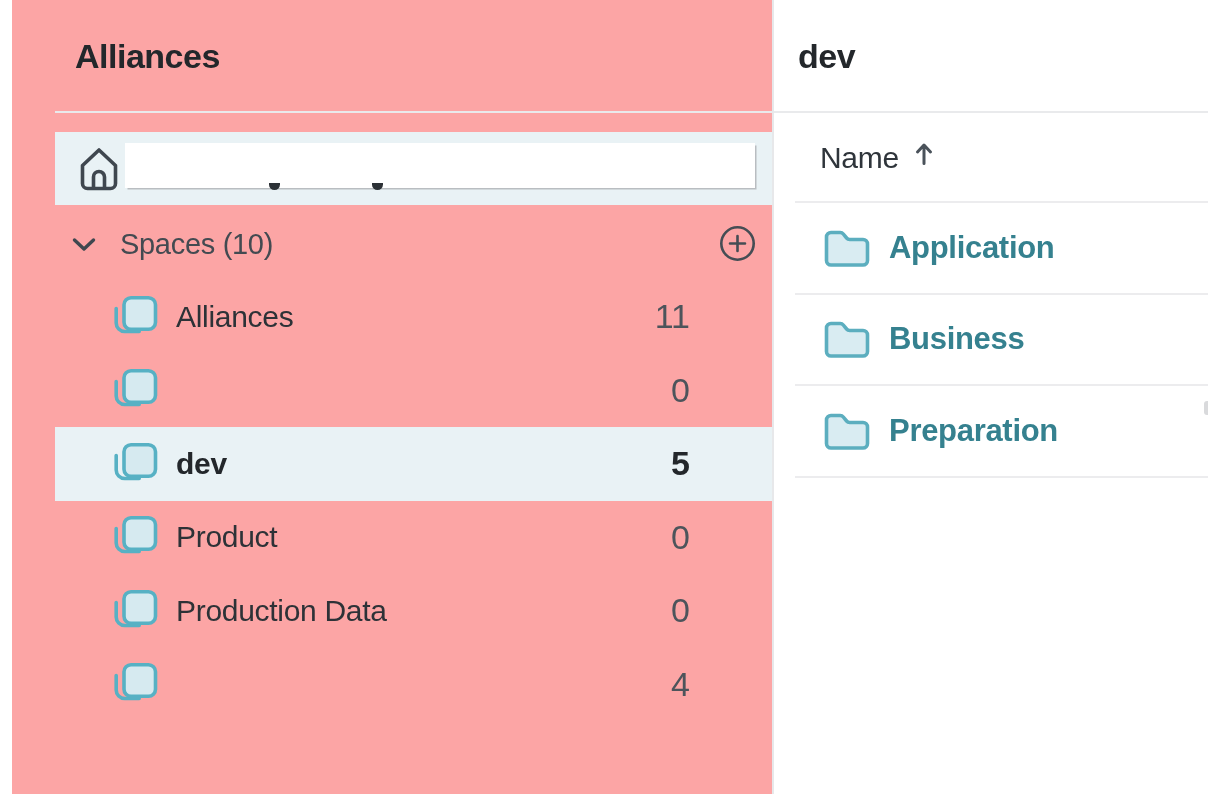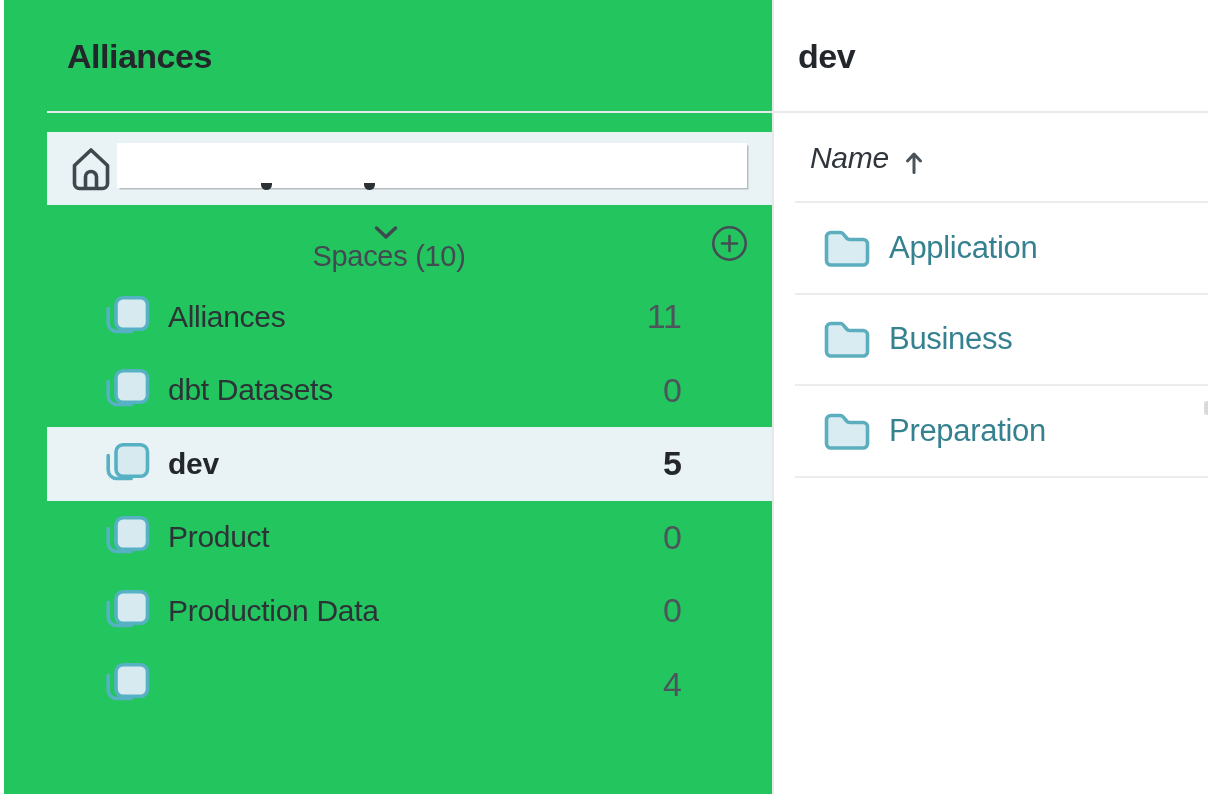--- a/index.html
+++ b/index.html
@@ -7,34 +7,34 @@
     --folder-text:#35818f; --selected-row-bg:#e9f2f5; --divider:#e9eaec; --row-divider:#ececee;
     --vertical-divider:#e7e8ea; --text-dark:#23272b; --text-body:#2d3237; --text-muted:#4d545b;
     --header-text:#434a51; --icon-dark:#3f474f; --redact-shadow:#b9bdc1;
   }
   *{margin:0;padding:0;box-sizing:border-box;}
   html,body{width:1208px;height:794px;overflow:hidden;background:#fff;
     font-family:"Liberation Sans","DejaVu Sans",sans-serif;}
   .app{position:relative;width:1208px;height:794px;background:#fff;}
 
   
-  .sidebar{position:absolute;left:4px;top:0;width:772px;height:794px;background:#22c55e;}
+  .sidebar{position:absolute;left:12px;top:0;width:772px;height:794px;background:#fca5a5;}
   .sb-title{position:absolute;left:63px;top:39px;font-size:34px;line-height:34px;font-weight:700;
     color:var(--text-dark);letter-spacing:-0.5px;}
   .sb-divider{position:absolute;left:43px;top:111px;width:729px;height:2px;background:var(--divider);}
   .home-row{position:absolute;left:43px;top:132px;width:729px;height:73px;background:var(--selected-row-bg);cursor:pointer;}
   .home-icon{position:absolute;left:24px;top:14px;width:40px;height:46px;}
   .redact{position:absolute;left:70px;top:11px;width:630px;height:45px;background:#fff;
     box-shadow:2px 2px 0 -0.5px var(--redact-shadow);}
   .desc{position:absolute;top:51px;width:11px;height:7px;background:#2c3136;
     border-radius:0 0 6px 6px;z-index:2;}
   .desc.d1{left:214px;} .desc.d2{left:317px;}
 
   .spaces-header{position:absolute;left:43px;top:225px;width:660px;height:38px;
-    display:flex;align-items:center;cursor:pointer;flex-direction:column;}
+    display:flex;align-items:center;cursor:pointer;}
   .spaces-header .chev{margin-left:17px;width:24px;height:15px;flex:0 0 auto;display:block;}
   .spaces-header .lbl{margin-left:24px;font-size:29px;color:var(--header-text);letter-spacing:-0.3px;}
   .add-btn{position:absolute;left:706px;top:224px;width:39px;height:39px;border:0;background:transparent;
     padding:0;cursor:pointer;}
   .add-btn svg{display:block;width:39px;height:39px;}
 
   .space-list{position:absolute;left:43px;top:280px;width:729px;}
   .space-row{height:73.5px;display:flex;align-items:center;padding-left:58px;padding-right:94px;cursor:pointer;}
   .space-row .sicon{width:46px;height:42px;flex:0 0 auto;display:block;}
   .space-row .slabel{margin-left:17px;font-size:30px;color:var(--text-body);letter-spacing:-0.3px;
@@ -44,27 +44,27 @@
   .space-row.selected .slabel{font-weight:700;color:var(--text-dark);}
   .space-row.selected .scount{font-weight:700;color:var(--text-dark);}
 
   .v-divider{position:absolute;left:772px;top:0;width:2px;height:794px;background:var(--vertical-divider);}
 
   
   .main{position:absolute;left:774px;top:0;width:434px;height:794px;background:#fff;}
   .main-title{position:absolute;left:24px;top:39px;font-size:34px;line-height:34px;font-weight:700;
     color:var(--text-dark);letter-spacing:-0.5px;}
   .main-divider{position:absolute;left:0;top:111px;width:434px;height:2px;background:var(--divider);}
-  .table-header{position:absolute;left:36px;top:141px;display:flex;align-items:flex-end;cursor:pointer;font-style:italic;}
+  .table-header{position:absolute;left:46px;top:141px;display:flex;align-items:flex-start;cursor:pointer;}
   .table-header .hlabel{font-size:30px;color:#2f353b;letter-spacing:-0.3px;}
   .table-header .sort{margin-left:15px;width:20px;height:25px;display:block;}
   .th-divider{position:absolute;left:21px;top:201px;width:413px;height:2px;background:var(--row-divider);}
   .table-body{position:absolute;left:21px;top:203px;width:413px;}
   .t-row{height:91.5px;display:flex;align-items:center;padding-left:29px;
-    border-bottom:2px solid var(--row-divider);cursor:pointer;}
+    border-bottom:2px solid var(--row-divider);cursor:pointer;font-weight:bold;}
   .t-row .ficon{width:46px;height:38px;flex:0 0 auto;display:block;}
   .t-row .flabel{margin-left:19px;font-size:31px;color:var(--folder-text);letter-spacing:-0.3px;}
 
   .edge-sliver{position:absolute;left:1204px;top:401px;width:4px;height:14px;background:#d9dadc;
     border-radius:3px 0 0 3px;}
 </style>
 </head>
 <body>
 
 <svg width="0" height="0" style="position:absolute" aria-hidden="true">
@@ -125,21 +125,20 @@
         <svg class="sicon" viewBox="0 0 46 42">
             <use href="#def-space"></use>
           </svg>
         <span class="slabel">Alliances</span>
         <span class="scount">11</span>
       </div>
       <div class="space-row">
         <svg class="sicon" viewBox="0 0 46 42">
             <use href="#def-space"></use>
           </svg>
-        <span class="slabel">dbt Datasets</span>
         <span class="scount">0</span>
       </div>
       <div class="space-row selected">
         <svg class="sicon" viewBox="0 0 46 42">
             <use href="#def-space"></use>
           </svg>
         <span class="slabel">dev</span>
         <span class="scount">5</span>
       </div>
       <div class="space-row">

